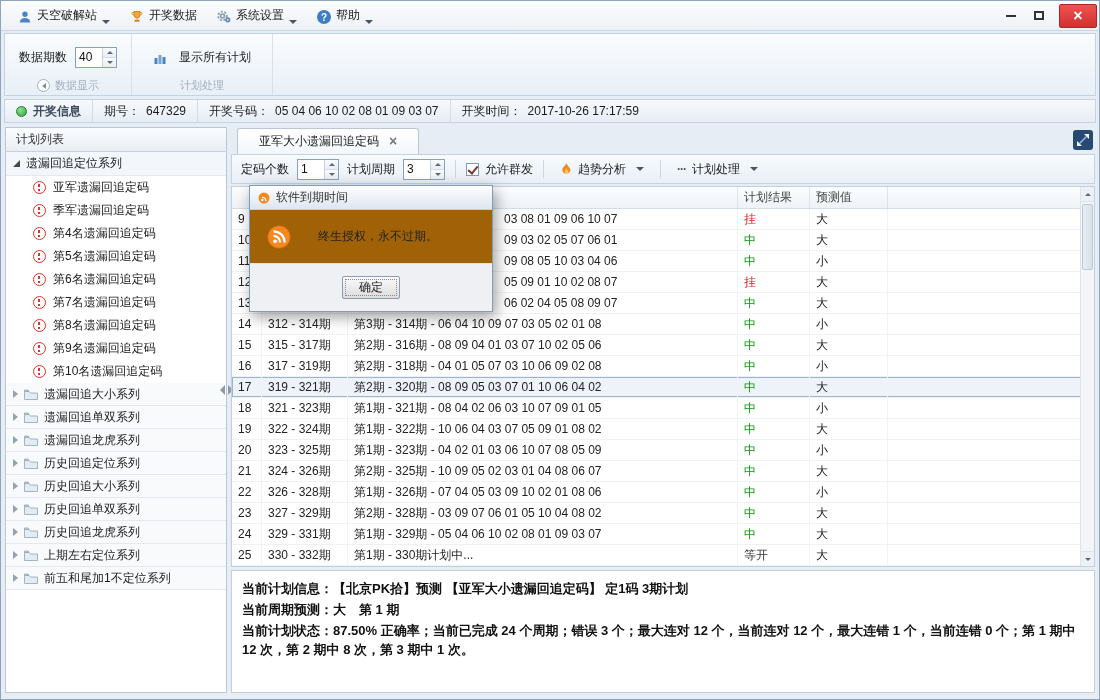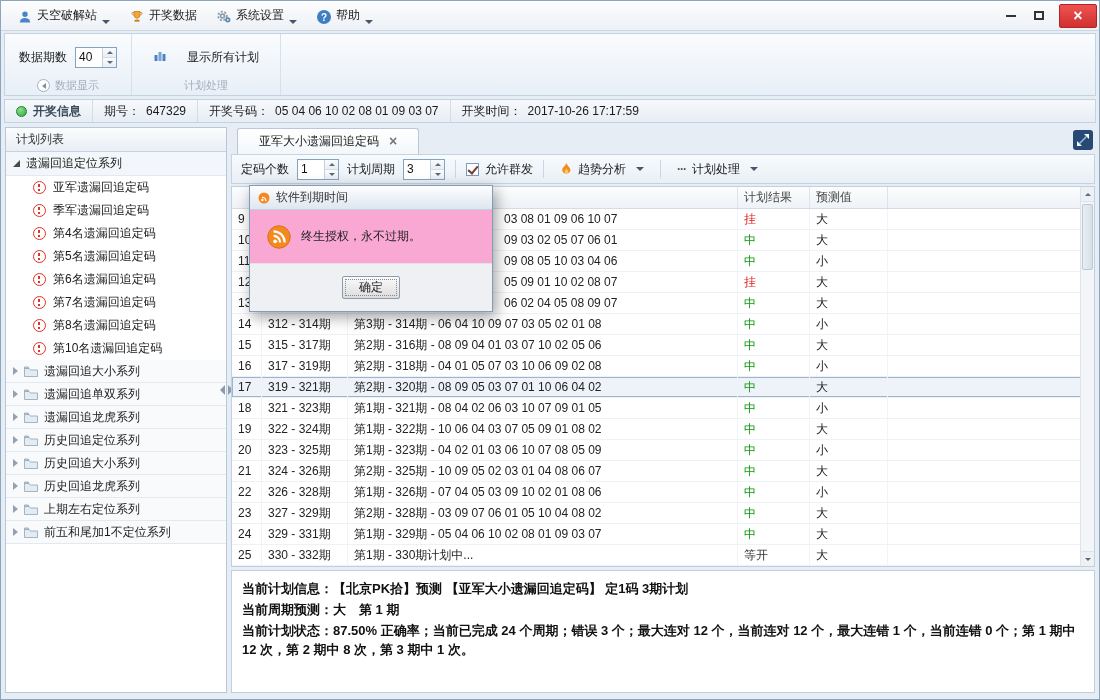--- a/index.html
+++ b/index.html
@@ -34,21 +34,21 @@
   .ribbon{position:absolute;left:3px;top:32px;right:3px;height:63px;background:linear-gradient(#fafcfe,#e8eff7);border:1px solid #c5d2e0;display:flex}
   .rgroup{position:relative;height:100%;border-right:1px solid #d8e0ea;padding:10px 14px 18px}
   .rcontent{display:flex;align-items:center;gap:8px;height:26px}
   .caption{position:absolute;bottom:2px;left:0;right:0;display:flex;align-items:center;justify-content:center;gap:5px;font-size:11px;color:#a3aebc}
   .collapse-circle{width:13px;height:13px;border-radius:50%;border:1px solid #a3b2c2;background:#fff;display:inline-flex;align-items:center;justify-content:center}
   .spinner{display:inline-flex;align-items:stretch;height:21px;border:1px solid #86a2c2;background:#fff}
   .spin-val{width:26px;border:none;outline:none;font-size:12px;font-family:inherit;padding:0 3px;color:#111}
   .spin-btns{width:14px;display:flex;flex-direction:column;border-left:1px solid #c3d0de}
   .spin-b{flex:1;display:flex;align-items:center;justify-content:center;background:linear-gradient(#fafbfc,#e9eef4)}
   .spin-b + .spin-b{border-top:1px solid #d4dde6}
-  .rbtn{display:inline-flex;align-items:flex-start;gap:20px;padding:3px 7px;border-radius:3px}
+  .rbtn{display:inline-flex;align-items:flex-end;gap:12px;padding:3px 7px;border-radius:3px}
   .cbwrap{display:inline-flex;align-items:center;gap:6px}
   .cb{width:13px;height:13px;border:1px solid #7c9cc0;background:#fff;position:relative;flex:none}
   .cb.checked::after{content:"";position:absolute;left:3px;top:0;width:4px;height:8px;border-right:2px solid #7a3b2e;border-bottom:2px solid #7a3b2e;transform:rotate(40deg)}
   .ellipsis-icon::before{content:"···";font-weight:bold;color:#555;letter-spacing:-1px}
 
   
   .lotbar{position:absolute;left:3px;top:98px;right:3px;height:24px;background:linear-gradient(#f6f9fc,#e7edf5);border:1px solid #c5d2e0;display:flex;align-items:stretch}
   .lot-sec{display:flex;align-items:center;gap:6px;padding:0 11px;border-right:1px solid #d3dce6;white-space:nowrap}
   .lot-sec:last-child{border-right:none}
   .lot-sec .strong{font-weight:bold;color:#3b4a5a}
@@ -110,21 +110,21 @@
   .statuspanel{position:absolute;top:443px;left:0;right:0;bottom:0;background:#fff;border:1px solid #c2cfdd}
   .sline{font-size:13px;font-weight:bold;line-height:19px;padding:1px 10px;color:#111}
   .sline.first{padding-top:8px}
   .reminder{position:absolute;left:0;right:0;bottom:0;height:33px;border-top:1px solid #d2dbe5;display:flex;align-items:center;gap:8px;padding:0 10px;font-size:13px;font-weight:bold}
   .warn-icon{width:16px;height:16px;border-radius:50%;background:radial-gradient(circle at 35% 30%,#ffc25e,#f08a12);display:inline-flex;align-items:center;justify-content:center;flex:none}
   .warn-icon::before{content:"!";color:#fff;font-size:11px;font-weight:bold}
 
   
   .dialog{position:absolute;left:248px;top:184px;width:244px;height:127px;background:#eef0f3;border:1px solid #7f9cba;box-shadow:3px 5px 14px rgba(0,0,0,.38);z-index:40}
   .dlg-title{height:24px;display:flex;align-items:center;gap:6px;padding:0 8px;background:linear-gradient(#fdfeff,#dee6f0);border-bottom:1px solid #c2cfdd;color:#333}
-  .dlg-body{height:53px;background:#f9a8d4;display:flex;align-items:center;gap:10px;padding:8px 17px}
+  .dlg-body{height:53px;background:#a16207;display:flex;align-items:center;gap:27px;padding:8px 17px}
   .dlg-msg{color:#222}
   .dlg-footer{height:48px;display:flex;align-items:center;justify-content:center;background:#eef0f3;border-top:1px solid #e3e3e3}
   .dlg-ok{width:58px;height:23px;font-size:12px;font-family:inherit;color:#222;background:linear-gradient(#fbfbfb,#dcdcdc);border:1px solid #8b9bb0;border-radius:2px;position:relative;cursor:default}
   .dlg-ok::after{content:"";position:absolute;inset:2px;border:1px dotted #8a8a8a}
 </style>
 </head>
 <body>
 
 <div class="window">
 
@@ -275,20 +275,24 @@
           <div class="tree-item">
             <span class="ring"></span>
             <span>第7名遗漏回追定码</span>
           </div>
           <div class="tree-item">
             <span class="ring"></span>
             <span>第8名遗漏回追定码</span>
           </div>
           <div class="tree-item">
             <span class="ring"></span>
+            <span>第9名遗漏回追定码</span>
+          </div>
+          <div class="tree-item">
+            <span class="ring"></span>
             <span>第10名遗漏回追定码</span>
           </div>
         </div>
       <div>
 
       <div class="tree-group">
             <i class="tri rightsm"></i>
             <span class="folder">
               <svg width="14" height="11" viewBox="0 0 14 11">
                 <path d="M0.5 2.5 L0.5 1 L4.2 1 L5 2.5 Z" fill="#c9d6e3" stroke="#8fa3b8" stroke-width="0.8"></path>
@@ -329,20 +333,30 @@
           </div>
           <div class="tree-group">
             <i class="tri rightsm"></i>
             <span class="folder">
               <svg width="14" height="11" viewBox="0 0 14 11">
                 <path d="M0.5 2.5 L0.5 1 L4.2 1 L5 2.5 Z" fill="#c9d6e3" stroke="#8fa3b8" stroke-width="0.8"></path>
                 <path d="M0.5 2.5 L5 2.5 L6.3 4 L13.5 4 L13.5 10.5 L0.5 10.5 Z" fill="#e3ebf3" stroke="#8fa3b8" stroke-width="0.8"></path>
               </svg>
             </span>
             <span>历史回追大小系列</span>
+          </div>
+          <div class="tree-group">
+            <i class="tri rightsm"></i>
+            <span class="folder">
+              <svg width="14" height="11" viewBox="0 0 14 11">
+                <path d="M0.5 2.5 L0.5 1 L4.2 1 L5 2.5 Z" fill="#c9d6e3" stroke="#8fa3b8" stroke-width="0.8"></path>
+                <path d="M0.5 2.5 L5 2.5 L6.3 4 L13.5 4 L13.5 10.5 L0.5 10.5 Z" fill="#e3ebf3" stroke="#8fa3b8" stroke-width="0.8"></path>
+              </svg>
+            </span>
+            <span>历史回追单双系列</span>
           </div>
           <div class="tree-group">
             <i class="tri rightsm"></i>
             <span class="folder">
               <svg width="14" height="11" viewBox="0 0 14 11">
                 <path d="M0.5 2.5 L0.5 1 L4.2 1 L5 2.5 Z" fill="#c9d6e3" stroke="#8fa3b8" stroke-width="0.8"></path>
                 <path d="M0.5 2.5 L5 2.5 L6.3 4 L13.5 4 L13.5 10.5 L0.5 10.5 Z" fill="#e3ebf3" stroke="#8fa3b8" stroke-width="0.8"></path>
               </svg>
             </span>
             <span>历史回追龙虎系列</span>

